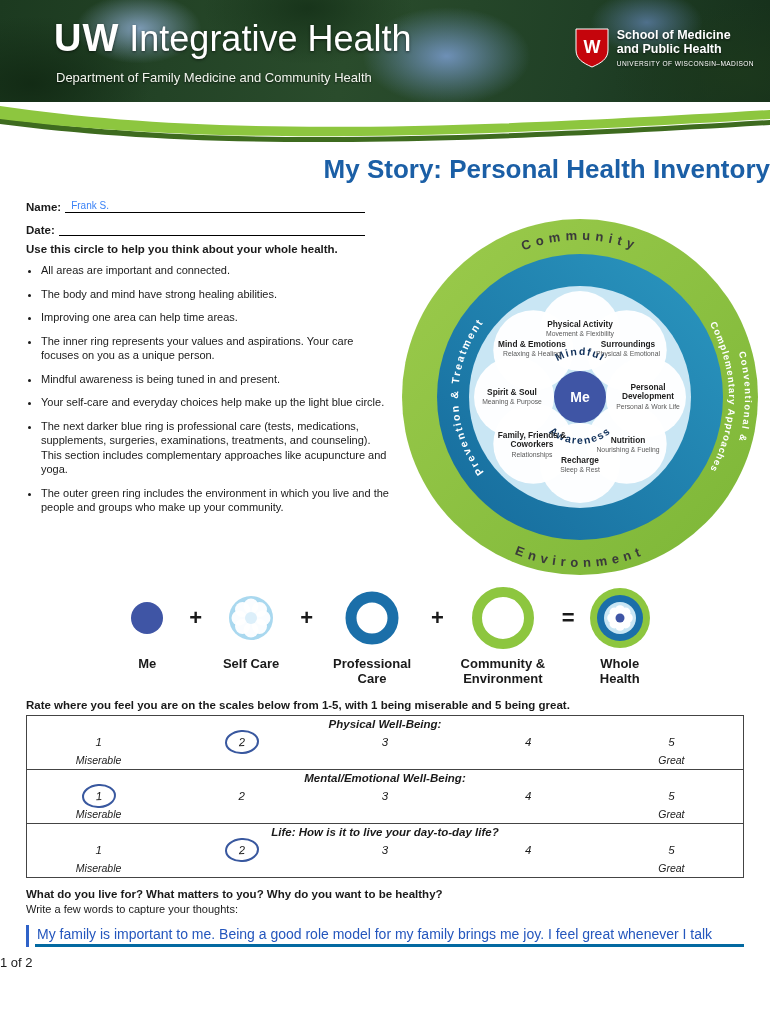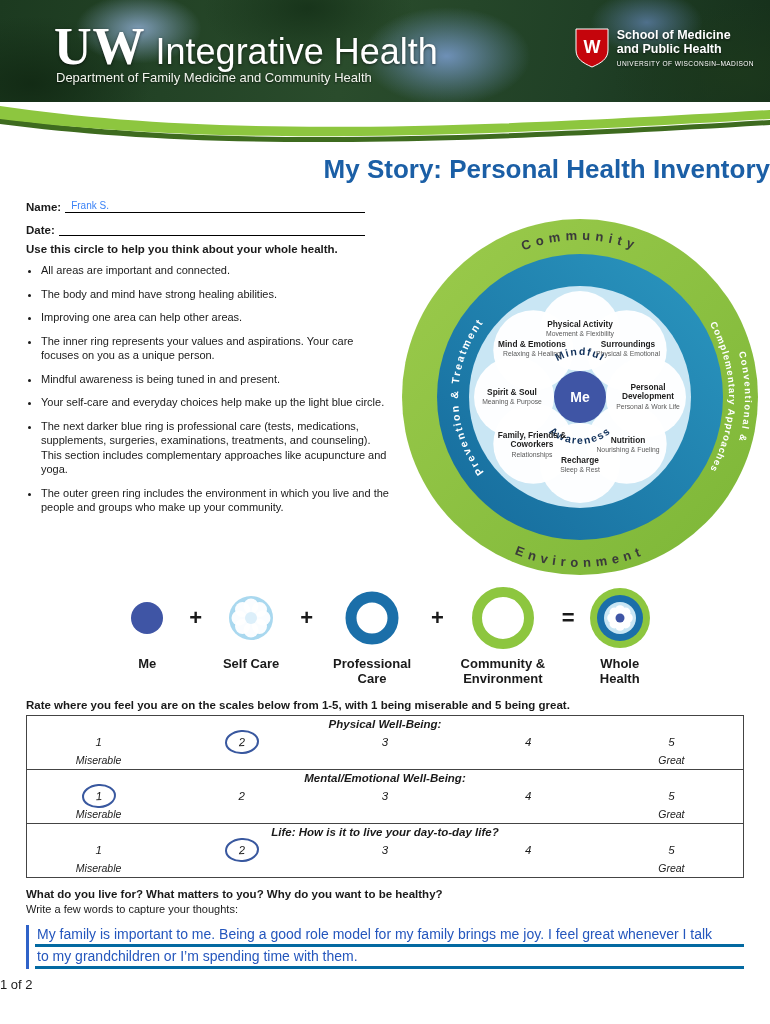--- a/index.html
+++ b/index.html
@@ -16,21 +16,21 @@
       radial-gradient(90px 50px at 18% 28%, rgba(140,170,206,.85), rgba(140,170,206,0) 70%),
       radial-gradient(120px 70px at 58% 55%, rgba(118,152,198,.9), rgba(118,152,198,0) 70%),
       radial-gradient(80px 45px at 84% 22%, rgba(96,130,175,.75), rgba(96,130,175,0) 70%),
       radial-gradient(160px 90px at 4% 82%, rgba(18,42,20,.95), rgba(18,42,20,0) 75%),
       radial-gradient(150px 80px at 40% 8%, rgba(22,50,25,.9), rgba(22,50,25,0) 70%),
       radial-gradient(170px 95px at 96% 72%, rgba(28,56,28,.92), rgba(28,56,28,0) 75%),
       linear-gradient(100deg, #1c3a20, #2a4c2c 45%, #204026 75%, #16301b);
   }
   .brand { position:absolute; left:54px; top:18px; color:#fff; font-size:36px; line-height:1.1;
            text-shadow:0 1px 3px rgba(0,0,0,.55); font-weight:300; }
-  .brand .b1 { font-weight:700; font-size:52px; letter-spacing:1px;font-family:Liberation Serif, serif; }
+  .brand .b1 { font-weight:700; font-size:38px; letter-spacing:1px; }
   .dept { position:absolute; left:56px; top:70px; color:#f2f5ee; font-size:13px;
           text-shadow:0 1px 2px rgba(0,0,0,.6); }
   .crest-block { position:absolute; right:16px; top:28px; display:flex; gap:8px; align-items:flex-start; }
   .crest-text { color:#fff; text-shadow:0 1px 2px rgba(0,0,0,.6); }
   .crest-text .l1 { font-size:12.5px; font-weight:700; line-height:1.15; }
   .crest-text .l3 { font-size:6.6px; margin-top:3px; letter-spacing:.4px; }
   .wave { display:block; width:770px; height:40px; }
   
   .page-title { text-align:right; color:#1b5fa6; font-size:26px; font-weight:700; margin:12px 0 8px; }
   .main { padding:0 26px; }
@@ -119,21 +119,21 @@
       <div class="field-row">
         <span>Name:</span><span class="fill-line"><span class="fill-value">Frank S.</span></span>
       </div>
       <div class="field-row">
         <span>Date:</span><span class="fill-line" style="width:306px"><span class="fill-value"></span></span>
       </div>
       <div class="intro-heading">Use this circle to help you think about your whole health.</div>
       <ul class="bullets">
         <li>All areas are important and connected.</li>
         <li>The body and mind have strong healing abilities.</li>
-        <li>Improving one area can help other areas.</li>
+        <li>Improving one area can help time areas.</li>
         <li>The inner ring represents your values and aspirations. Your care focuses on you as a unique person.</li>
         <li>Mindful awareness is being tuned in and present.</li>
         <li>Your self-care and everyday choices help make up the light blue circle.</li>
         <li>The next darker blue ring is professional care (tests, medications, supplements, surgeries, examinations, treatments, and counseling). This section includes complementary approaches like acupuncture and yoga.</li>
         <li>The outer green ring includes the environment in which you live and the people and groups who make up your community.</li>
       </ul>
     </div>
 
     <div class="diagram">
       <svg viewBox="0 0 360 360" width="360" height="360">
@@ -351,18 +351,17 @@
         <div class="subcell">Great</div>
       </div>
     </div>
   </div>
 
   <div class="reflect-q">What do you live for?  What matters to you?  Why do you want to be healthy?</div>
   <div class="reflect-p">Write a few words to capture your thoughts:</div>
 
   <div class="answers">
     <div class="ans-line">My family is important to me. Being a good role model for my family brings me joy. I feel great whenever I talk</div>
-    <div class="ans-line">to my grandchildren or I’m spending time with them.</div>
   </div>
 
 </div>
 
 <div class="page-num">1 of 2</div>
 
 </body></html>

